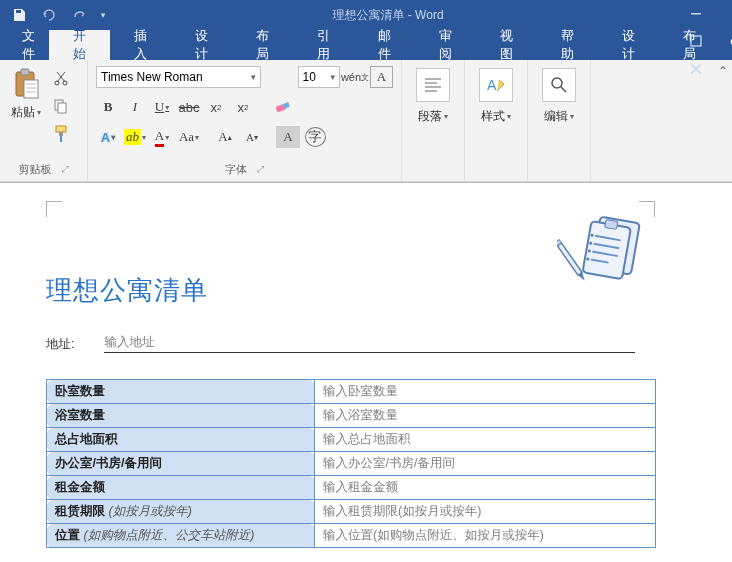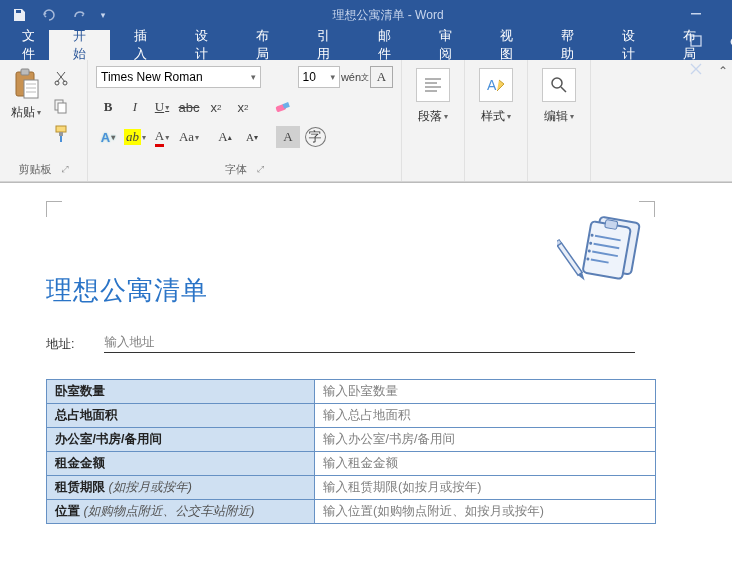--- a/index.html
+++ b/index.html
@@ -63,21 +63,21 @@
 .corner.tr { right: 60px; top: 18px; border-right: 1px solid #b0b0b0; border-top: 1px solid #b0b0b0; }
 
 .clip-art { position: absolute; right: 70px; top: 26px; width: 88px; height: 80px; }
 .doc-title { color: #2a74c7; font-size: 26px; font-weight: 400; margin-top: 70px; letter-spacing: 1px;}
 .addr-row { display: flex; align-items: flex-end; margin-top: 26px; font-size: 12.5px; gap: 30px; }
 .addr-row .label { color:#333; }
 .addr-row .field { flex:1; border-bottom: 1px solid #333; color:#808080; padding-bottom:1px; margin-right: 60px;}
 
 .tbl { margin-top: 26px; border-collapse: collapse; width: 610px; }
 .tbl td { border: 1px solid #6691c4; font-size: 12.5px; padding: 3px 8px; height: 24px; }
-.tbl td.lab { background: #cfe0f2; width: 268px; font-weight: bold; color: #222;}
+.tbl td.lab { background: #cfe0f2; width: 268px; font-weight: bold; color: #222; border-radius: 6px;}
 .tbl td .hint { font-weight: normal; font-style: italic; color:#555;}
 .tbl td.val { color: #808080; }
 </style>
 </head>
 <body>
 
 <div class="titlebar">
   <div class="qat">
     <div class="qat-item">
       <svg width="14" height="14" viewBox="0 0 14 14">
@@ -360,20 +360,24 @@
       <span class="field">输入地址</span>
     </div>
 
     <table class="tbl">
       <tbody>
           <tr>
             <td class="lab"><span>卧室数量</span></td>
             <td class="val">输入卧室数量</td>
           </tr>
       <tr>
+            <td class="lab"><span>浴室数量</span></td>
+            <td class="val">输入浴室数量</td>
+          </tr>
+      <tr>
             <td class="lab"><span>总占地面积</span></td>
             <td class="val">输入总占地面积</td>
           </tr>
       <tr>
             <td class="lab"><span>办公室/书房/备用间</span></td>
             <td class="val">输入办公室/书房/备用间</td>
           </tr>
       <tr>
             <td class="lab"><span>租金金额</span></td>
             <td class="val">输入租金金额</td>

